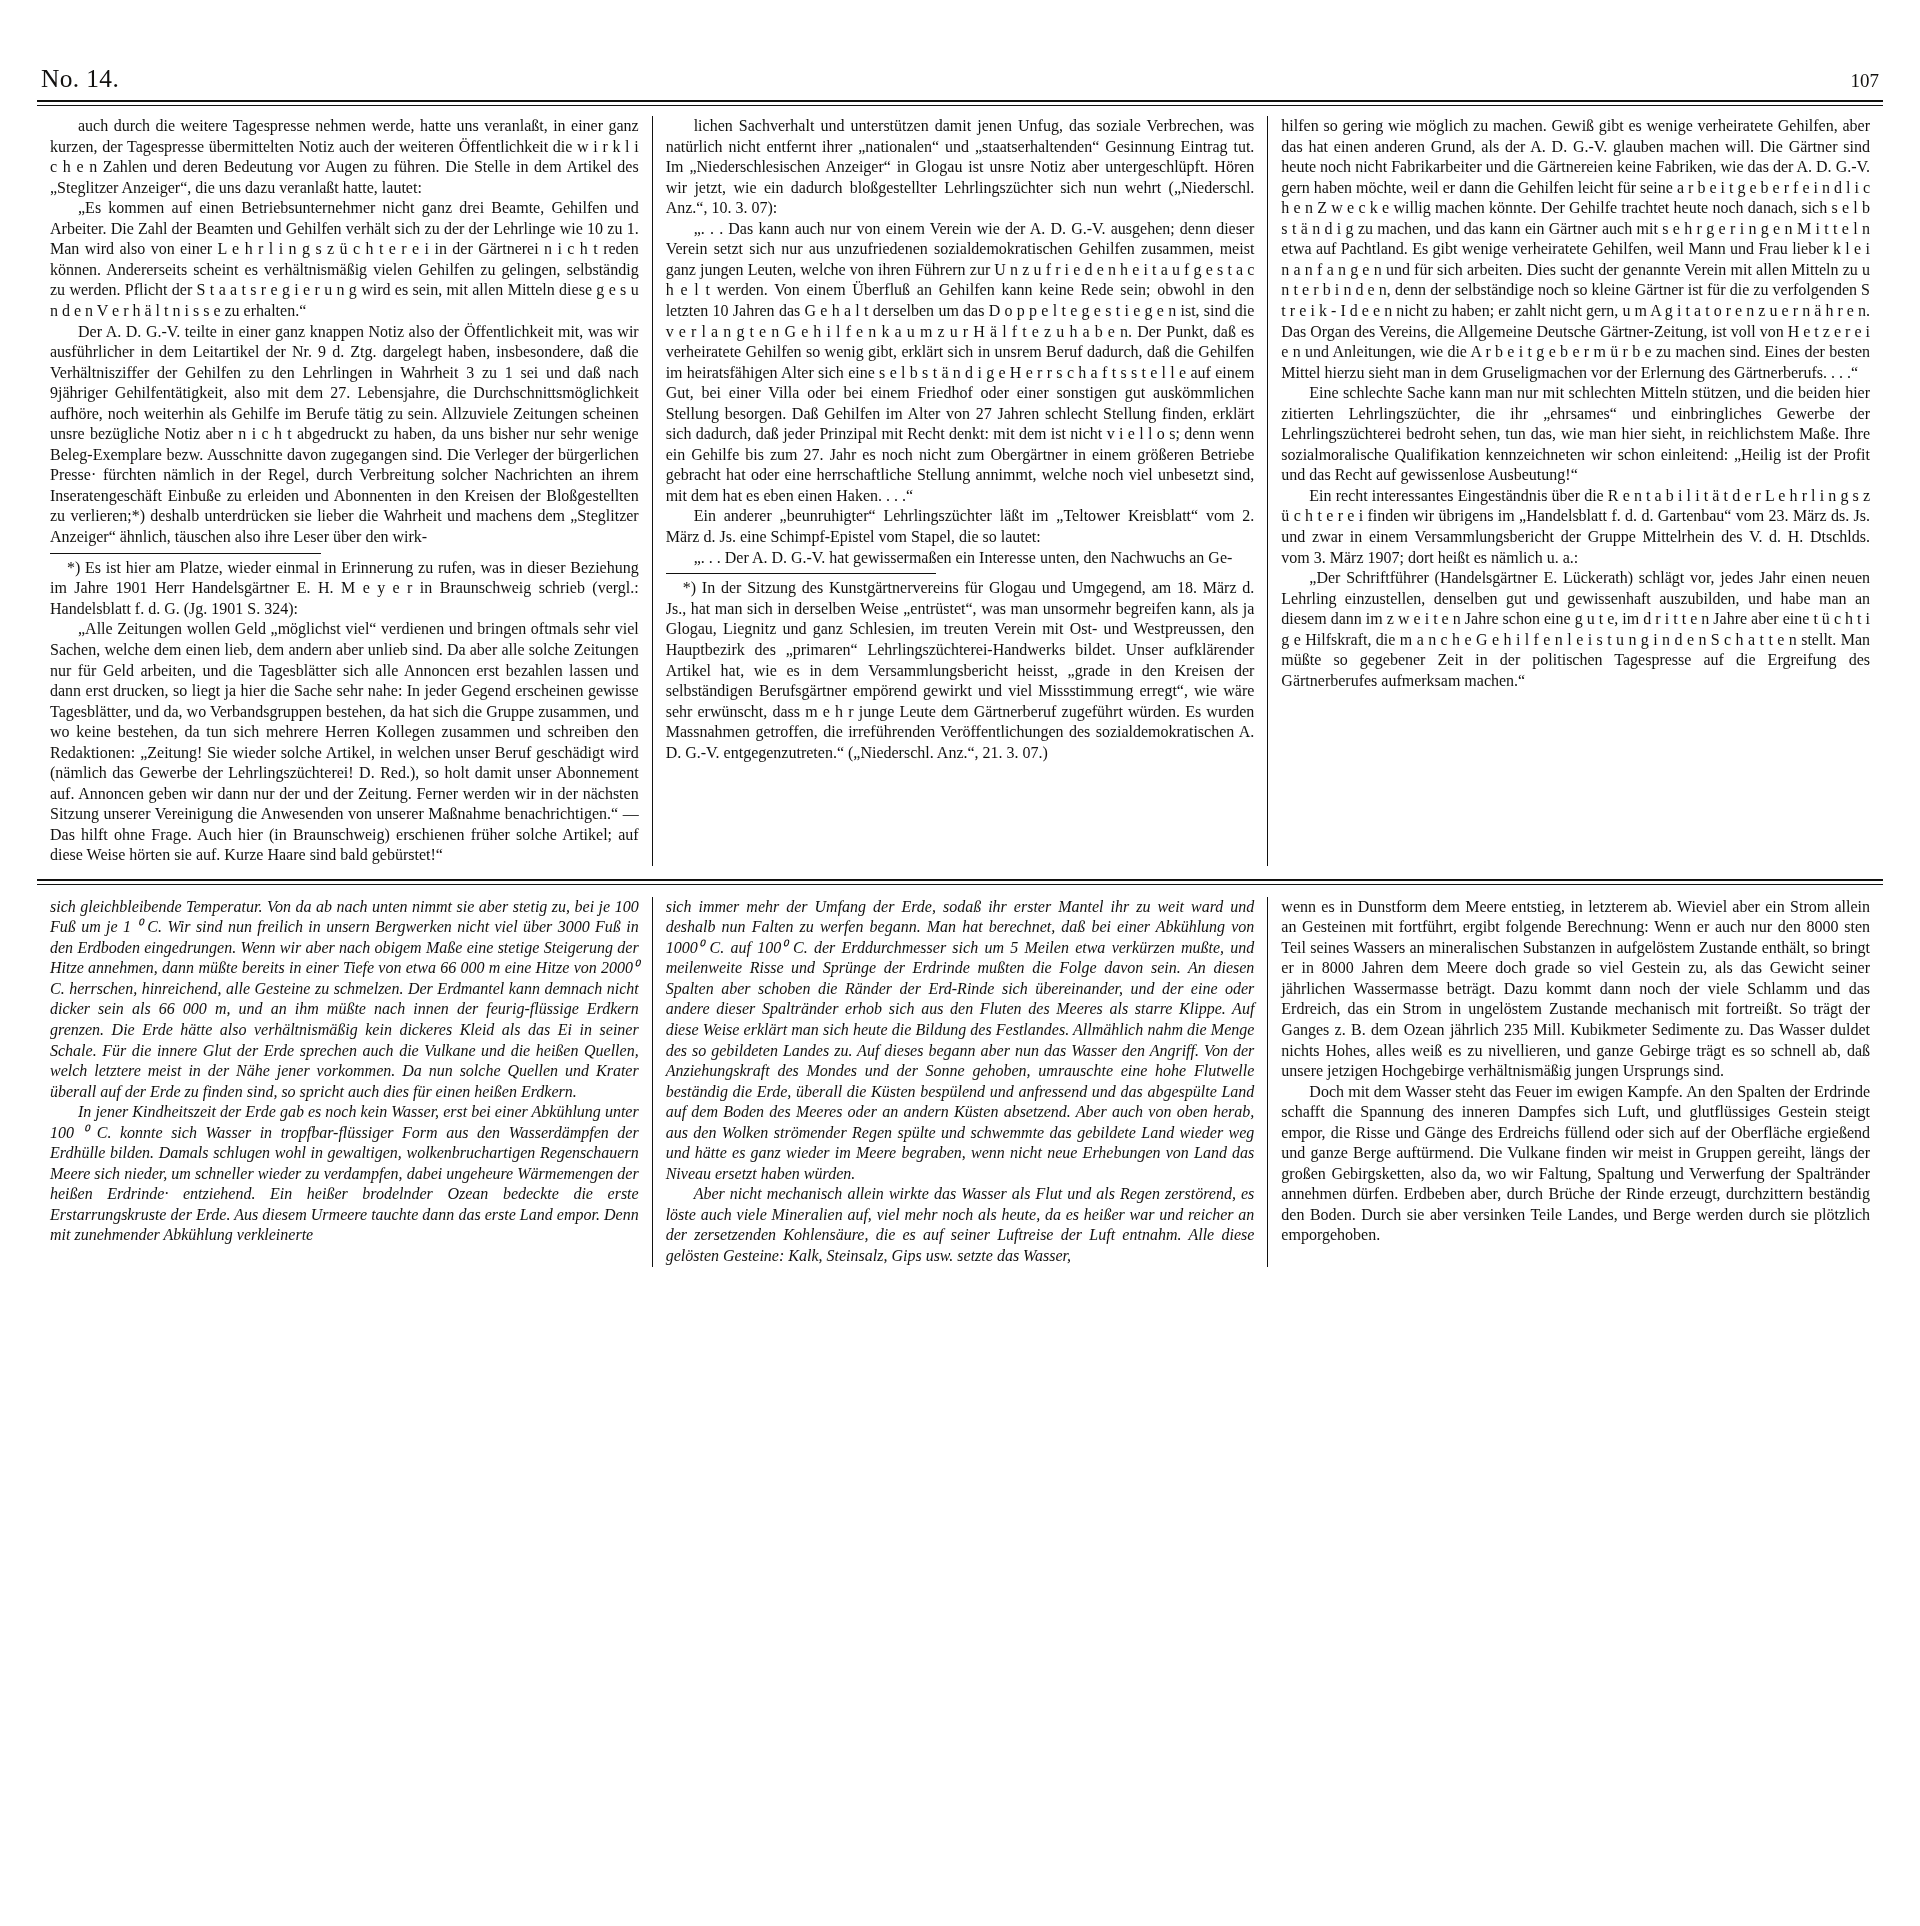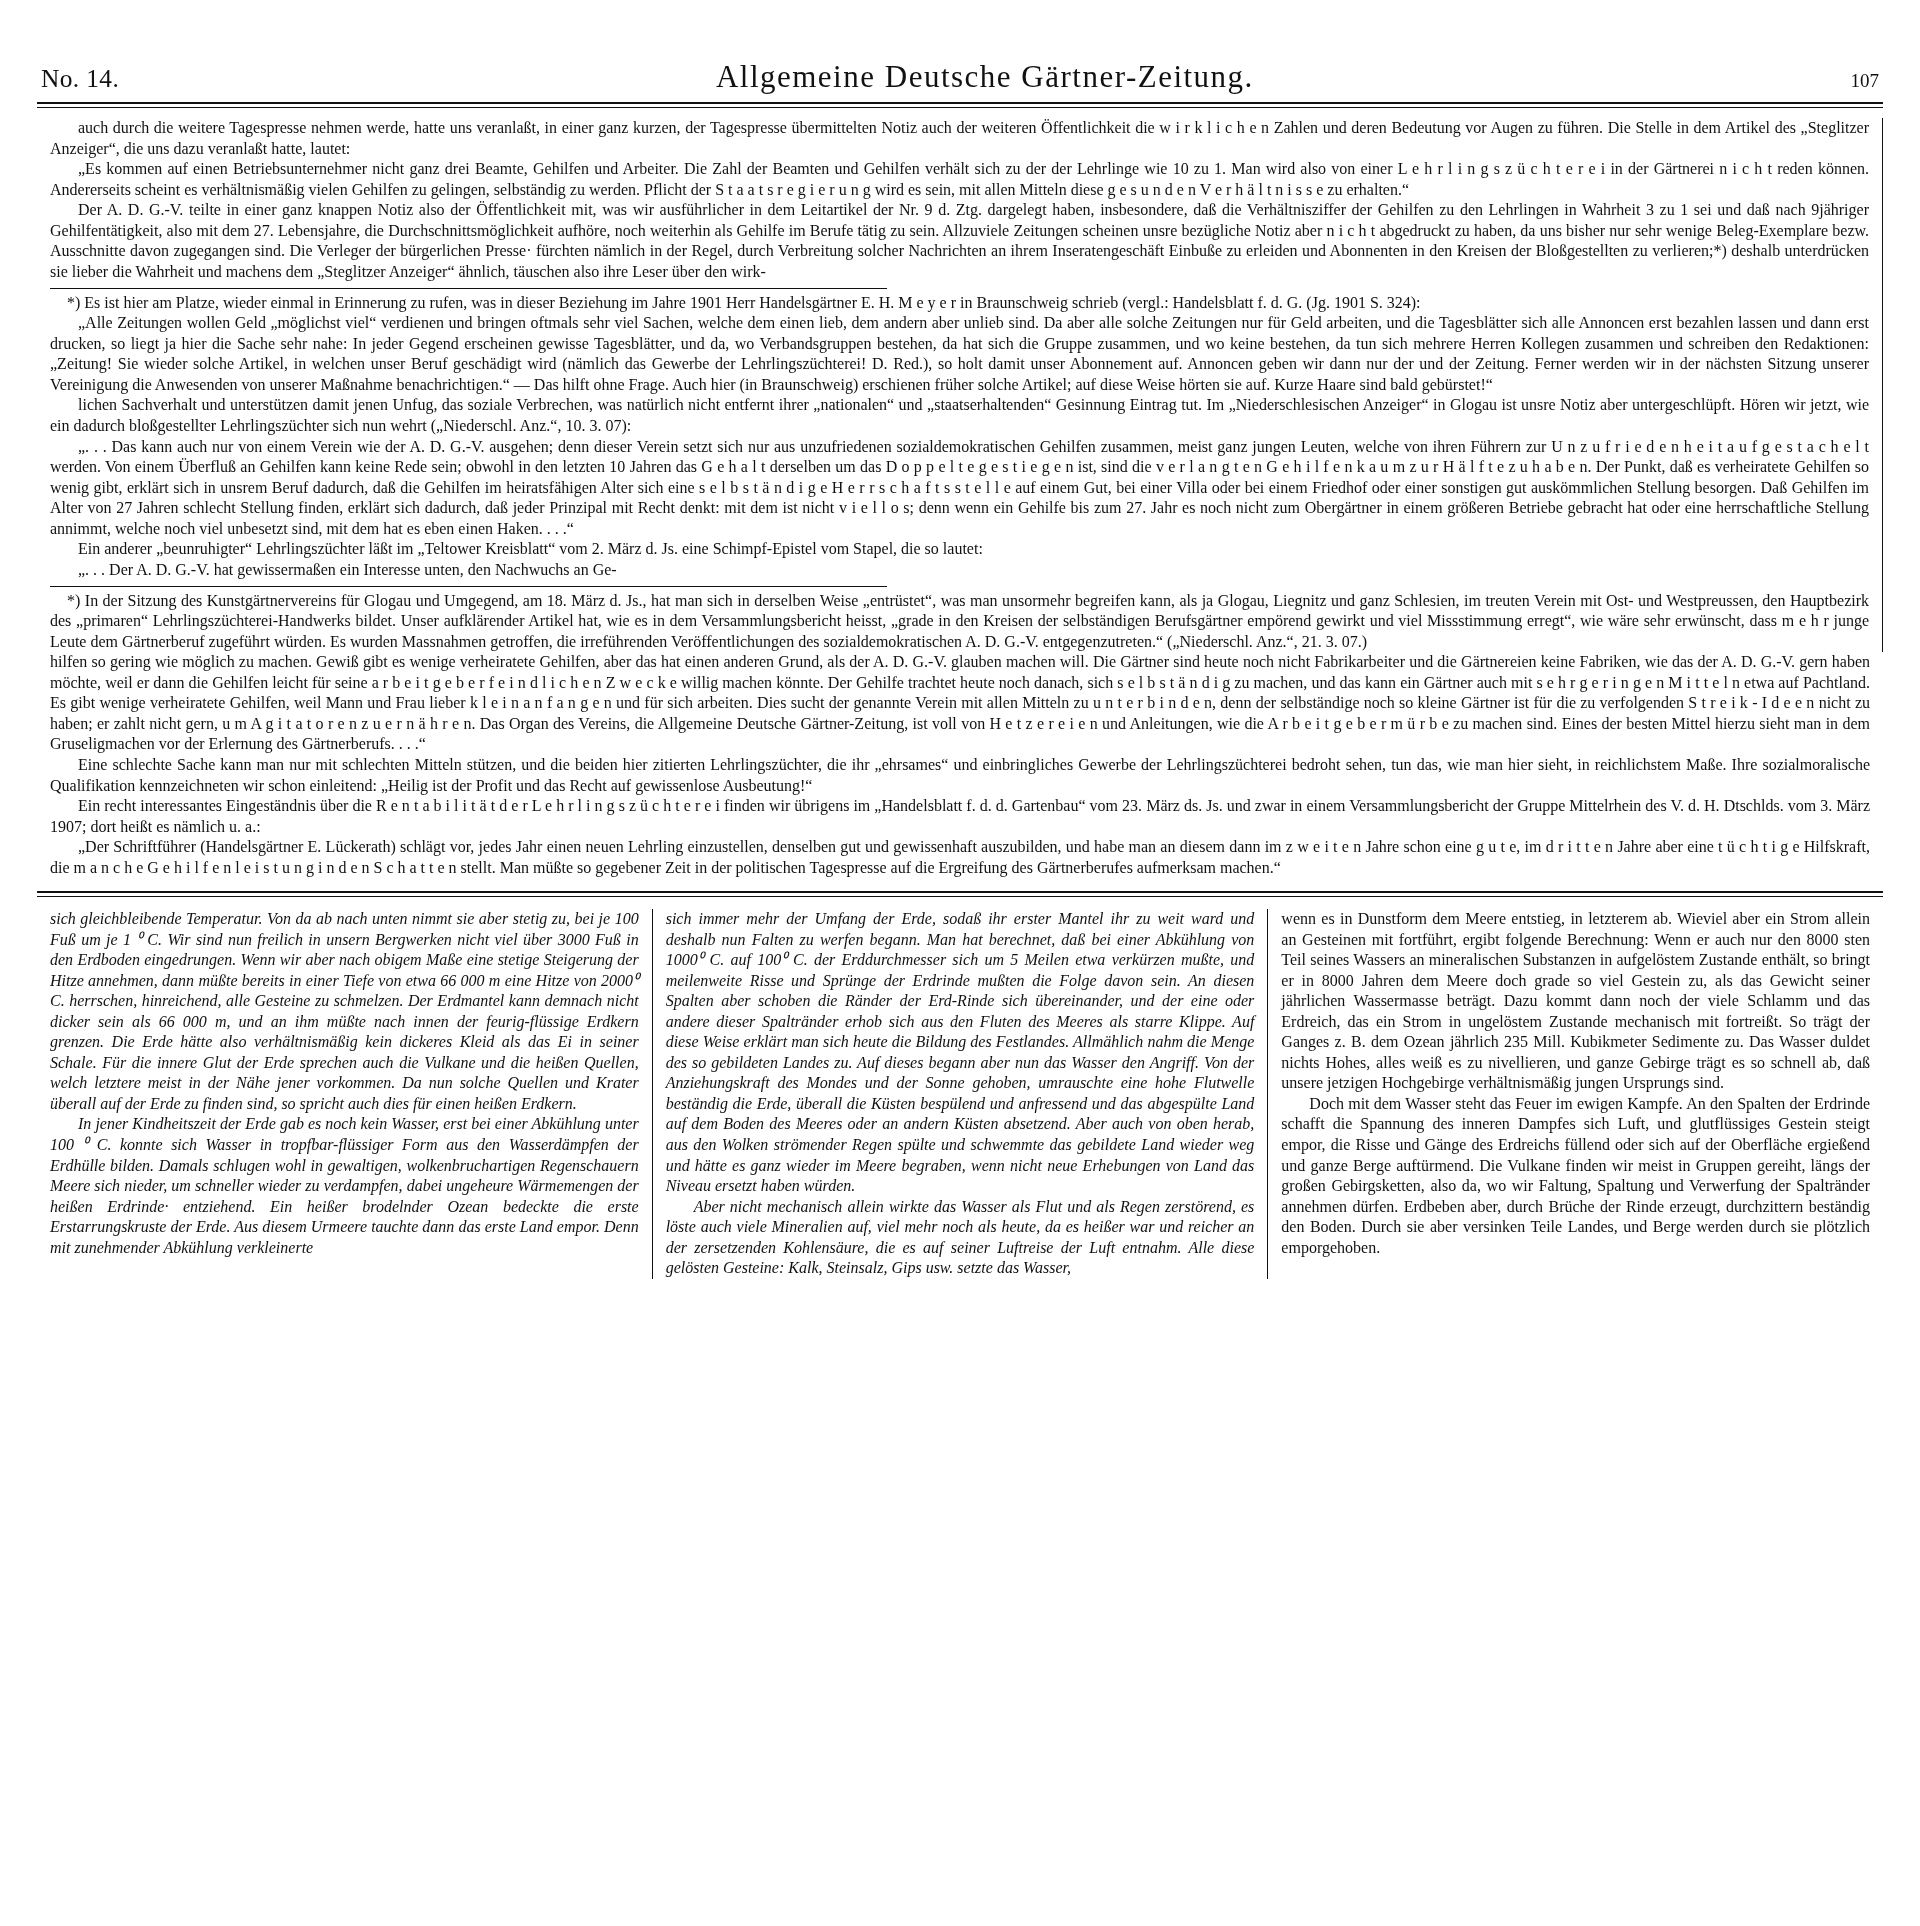--- a/index.html
+++ b/index.html
@@ -51,21 +51,21 @@
     border-top: 1.2px solid #12110f;
     margin: 2.7px 0 0 0;
   }
 
   
   .block {
     display: flex;
     width: 100%;
     box-sizing: border-box;
   }
-  .block.top { padding-top: 10px; flex-direction: column; }
+  .block.top { padding-top: 10px; }
   .col {
     box-sizing: border-box;
     flex: 1 1 0;
     padding: 0 13px;
   }
   .col.divider-right {
     border-right: 1.2px solid #12110f;
   }
   .col p {
     margin: 0;
@@ -106,21 +106,20 @@
   
   .block.bottom .col.divider-right { border-right: 1.2px solid #12110f; font-style: italic; }
 </style>
 </head>
 <body>
 
 <div class="page">
 
   <div class="masthead">
     <div class="issue">No. 14.</div>
-    <div class="title">Allgemeine Deutsche Gärtner-Zeitung.</div>
     <div class="pageno">107</div>
   </div>
   <div class="rule-thick"></div>
   <div class="rule-thin"></div>
 
   <div class="block top">
 
     <div class="col divider-right">
       <p>auch durch die weitere Tagespresse nehmen werde, hatte uns veranlaßt, in einer ganz kurzen, der Tagespresse übermittelten Notiz auch der weiteren Öffentlichkeit die w i r k l i c h e n Zahlen und deren Bedeutung vor Augen zu führen. Die Stelle in dem Artikel des „Steglitzer Anzeiger“, die uns dazu veranlaßt hatte, lautet:</p>
       <p class="quote">„Es kommen auf einen Betriebsunternehmer nicht ganz drei Beamte, Gehilfen und Arbeiter. Die Zahl der Beamten und Gehilfen verhält sich zu der der Lehrlinge wie 10 zu 1. Man wird also von einer L e h r l i n g s z ü c h t e r e i in der Gärtnerei n i c h t reden können. Andererseits scheint es verhältnismäßig vielen Gehilfen zu gelingen, selbständig zu werden. Pflicht der S t a a t s r e g i e r u n g wird es sein, mit allen Mitteln diese g e s u n d e n V e r h ä l t n i s s e zu erhalten.“</p>

